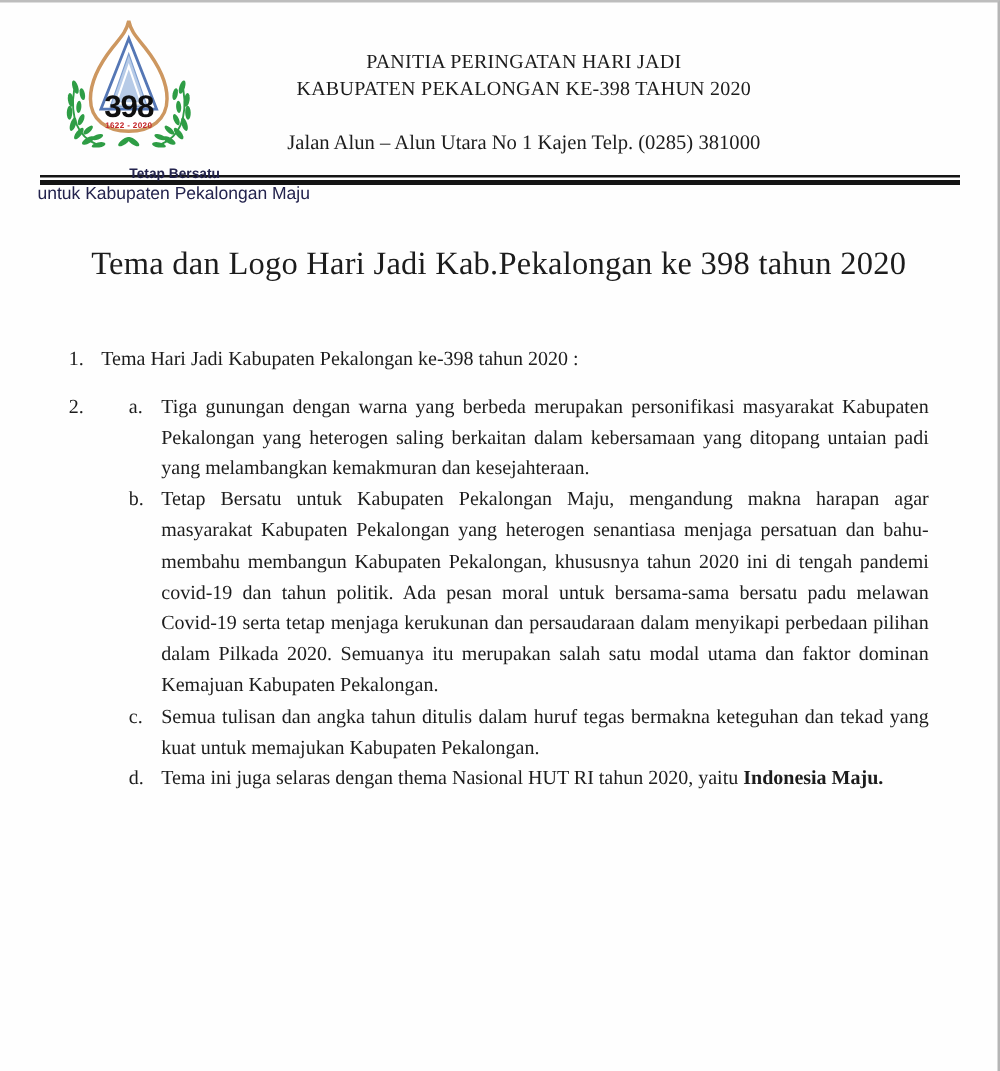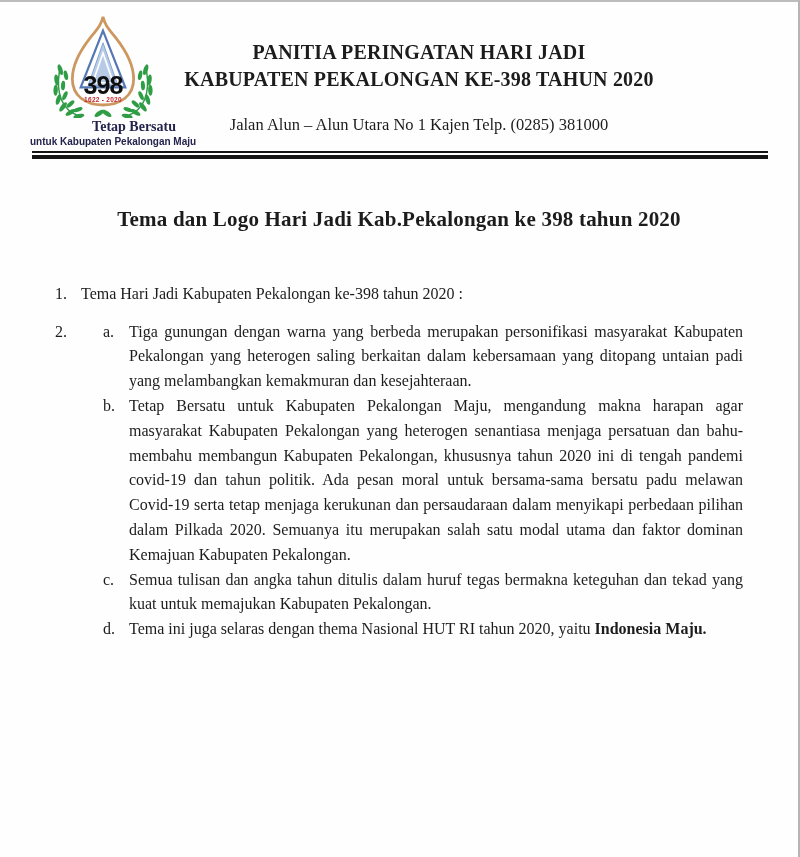--- a/index.html
+++ b/index.html
@@ -7,36 +7,36 @@
     position:relative; width:800px; height:857px; box-sizing:border-box;
     background:#fefefe; overflow:hidden;
     border-top:2px solid #bdbdbd; border-right:2px solid #b5b5b5;
     font-family:"Liberation Serif", serif; color:#1c1c1c;
   }
   
   .letterhead { position:relative; }
   .logo { position:absolute; left:30px; top:12px; width:146px; text-align:right; }
   .logo svg { display:block; margin:0 auto; }
   .logo-motto1 {
-    font-family:Liberation Serif, serif; font-weight:bold;
-    font-size:14px; line-height:1.2; color:#23234d; margin-top:1px;
+    font-family:Liberation Sans, sans-serif; font-weight:bold;
+    font-size:11px; line-height:1.2; color:#23234d; margin-top:15px;
   }
   .logo-motto2 {
-    font-family:"Liberation Sans", sans-serif; font-weight:bold;
-    font-size:10px; line-height:1.15; color:#23234d; white-space:nowrap;
+    font-family:"Liberation Sans", sans-serif; font-weight:normal;
+    font-size:14px; line-height:1.15; color:#23234d; white-space:nowrap;
   }
   .header-text { margin:0 80px 0 120px; padding-top:37px; text-align:center; }
-  .org-line { font-weight:bold; font-size:20px; line-height:1.35; letter-spacing:0.2px; }
+  .org-line { font-weight:normal; font-size:16px; line-height:1.35; letter-spacing:0.2px; }
   .address  { font-size:16.5px; line-height:1.2; margin-top:22px; }
   .rule { margin:16px 30px 0 32px; }
   .rule-thin  { height:2px; background:#141414; }
   .rule-gap   { height:2px; }
   .rule-thick { height:4px; background:#141414; }
   
-  .doc-title { margin:48px 40px 0; text-align:center; font-size:21px; font-weight:bold; letter-spacing:0.2px; }
+  .doc-title { margin:48px 40px 0; text-align:center; font-size:26px; font-weight:normal; letter-spacing:0.2px; }
   .main-list { margin:50px 55px 0; font-size:16px; line-height:1.55; }
   .li { display:flex; }
   .li + .li { margin-top:13px; }
   .li-marker { flex:none; width:26px; }
   .li-body { flex:1; min-width:0; }
   .just { text-align:justify; }
   .theme { font-weight:bold; padding-left:14px; }
   .sub-list { margin-left:22px; }
   .sub-list .li + .li { margin-top:0; }
   .b { font-weight:bold; }

